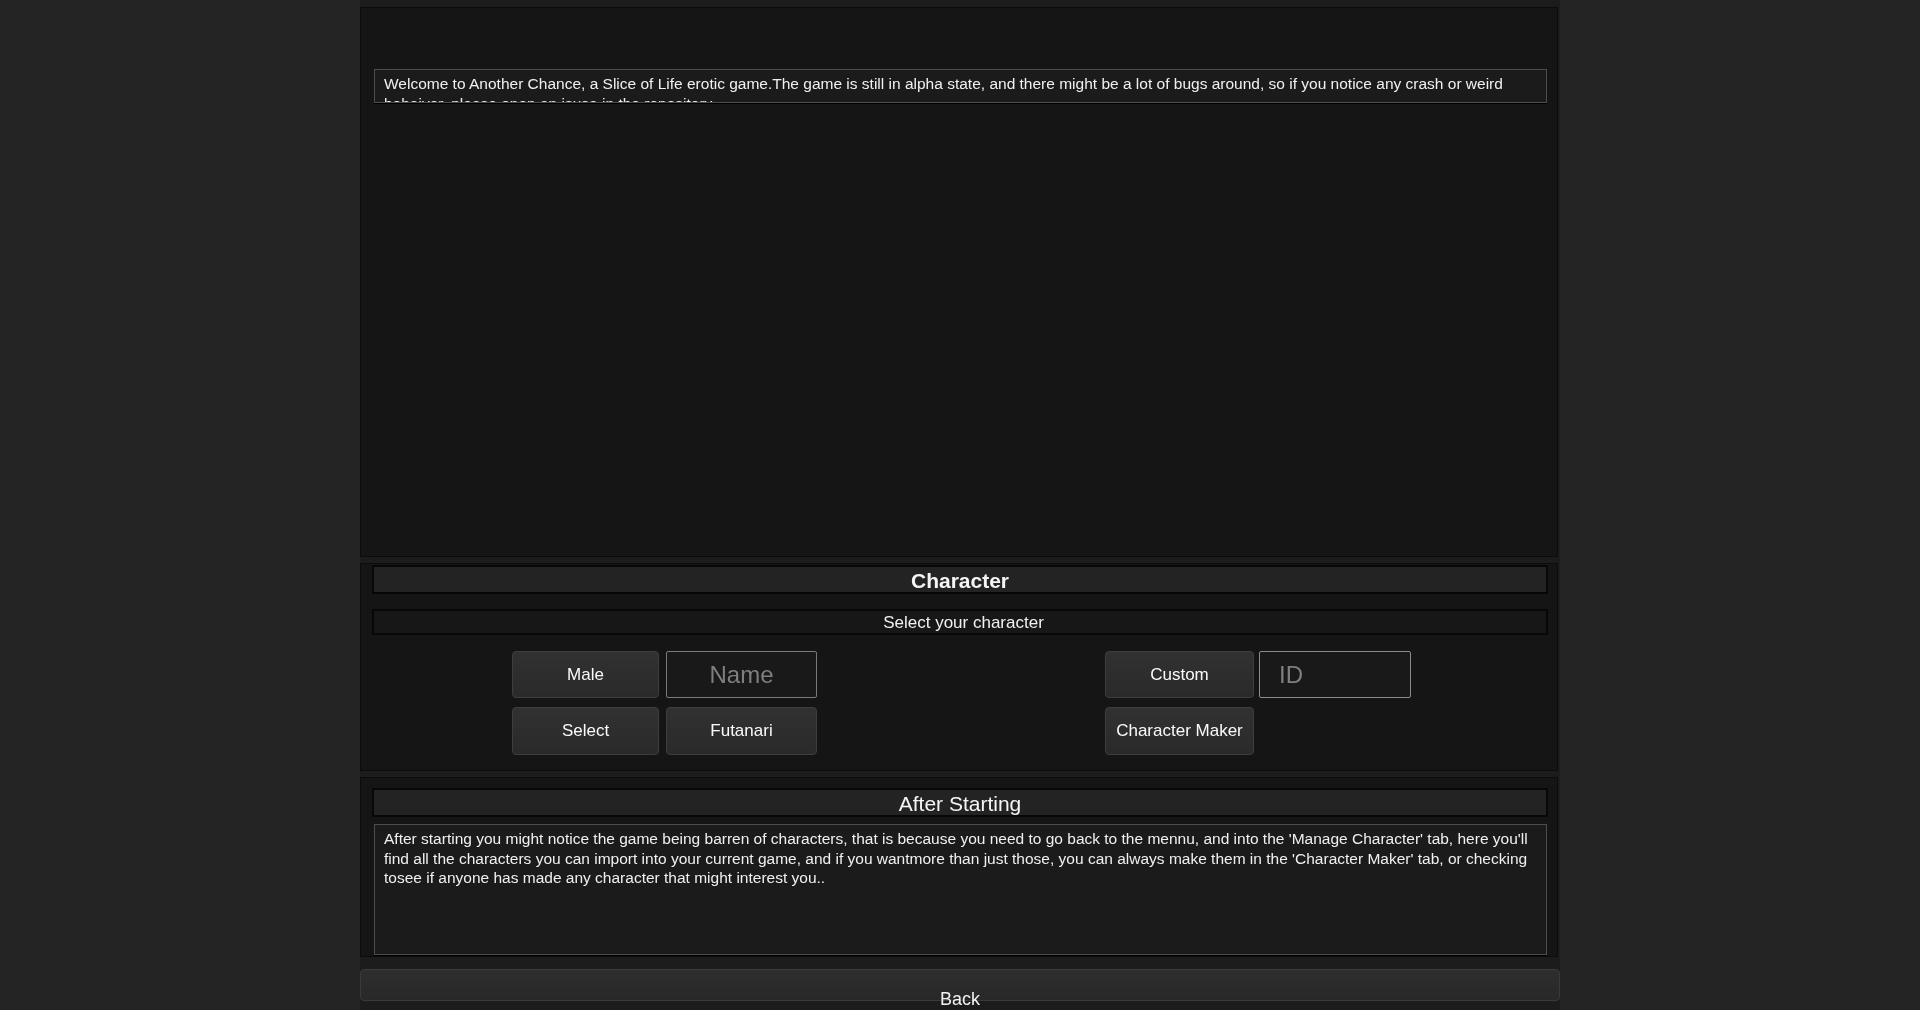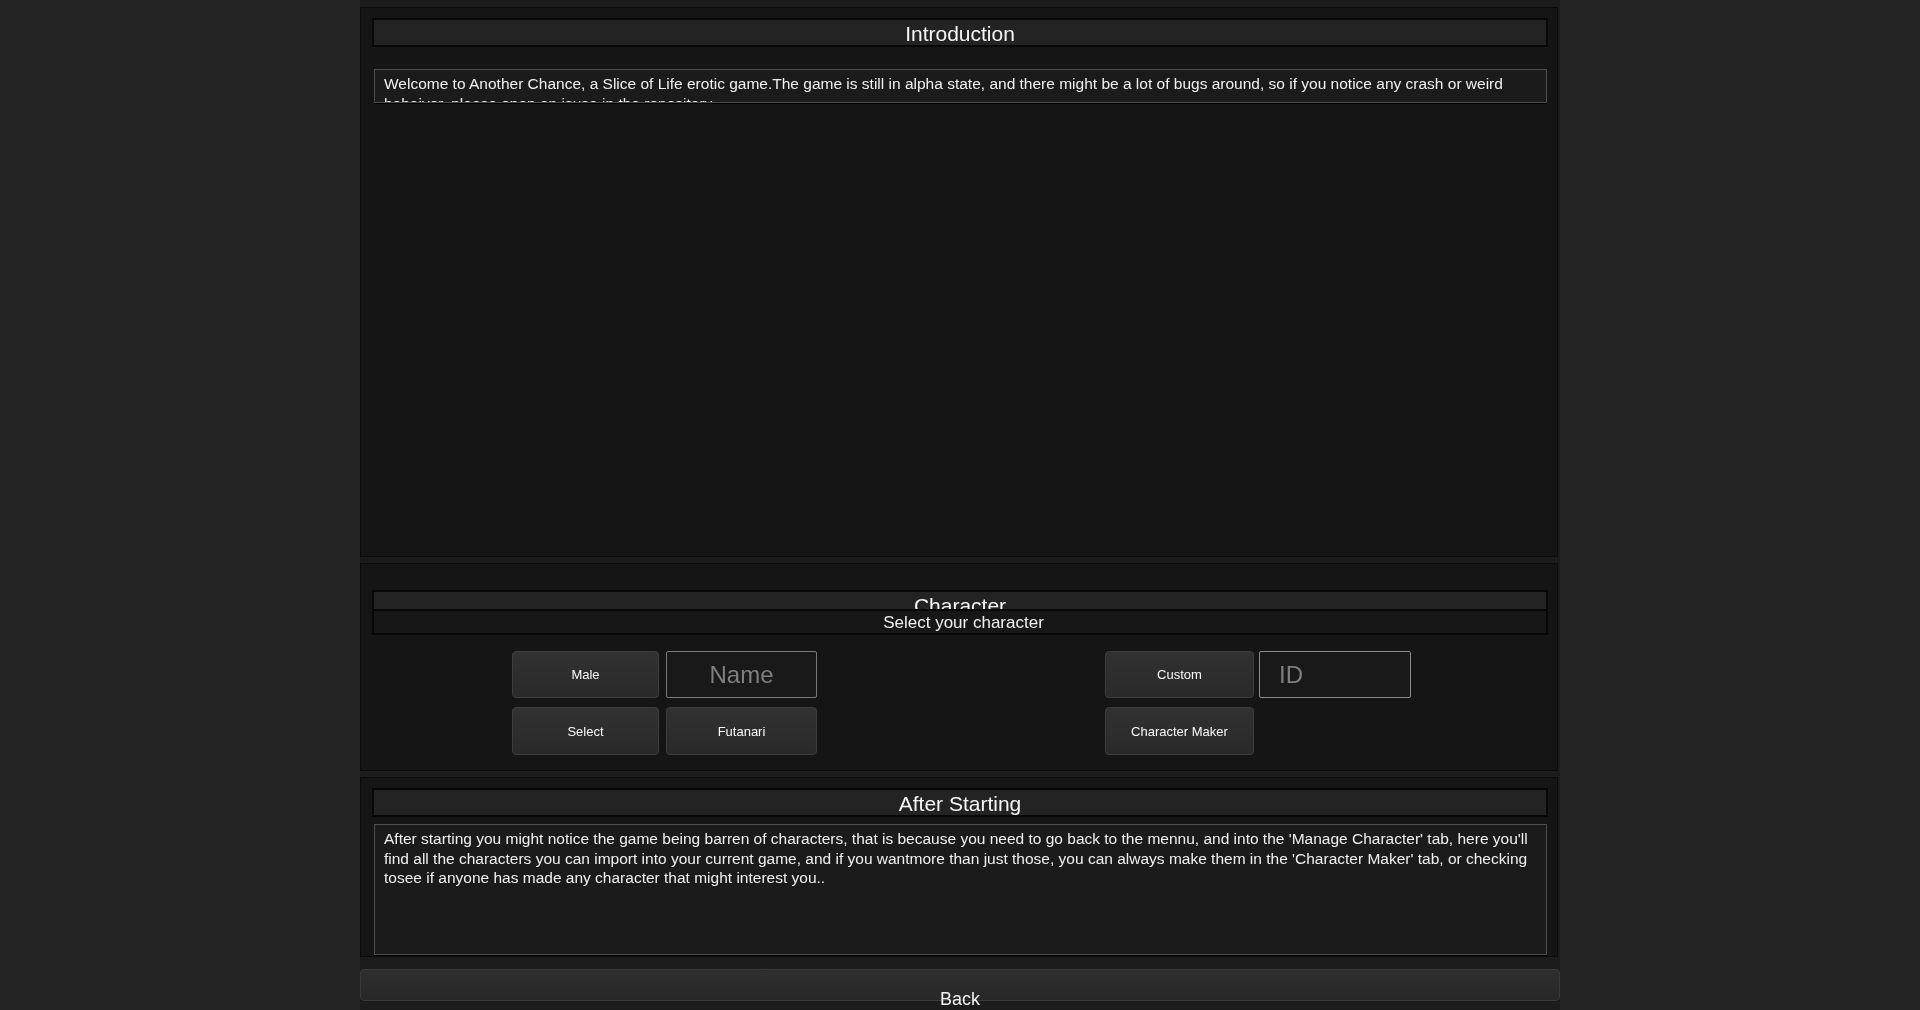--- a/index.html
+++ b/index.html
@@ -70,21 +70,21 @@
     padding: 4px 9px;
     box-sizing: border-box;
     overflow: hidden;
   }
   .game-btn {
     position: absolute;
     background: linear-gradient(#313131, #2a2a2a);
     border: 1px solid #3e3e3e;
     border-radius: 4px;
     color: #fafafa;
-    font-size: 13px;
+    font-size: 17px;
     text-align: center;
     padding: 0;
     cursor: pointer;
     font-family: "Liberation Sans", "DejaVu Sans", sans-serif;
     box-sizing: border-box;
   }
   .game-input {
     position: absolute;
     background: #191919;
     border: 1px solid #7a7a7a;
@@ -126,26 +126,25 @@
     font-family: "Liberation Sans", "DejaVu Sans", sans-serif;
     box-sizing: border-box;
   }
 </style>
 </head>
 <body>
 
 <div class="column">
 
   <div class="panel panel-intro">
-    <div class="header-box" style="top:10px;">Introduction</div>
     <div class="text-box" style="top:61px; height:34px;">Welcome to Another Chance, a Slice of Life erotic game.The game is still in alpha state, and there might be a lot of bugs around, so if you notice any crash or weird behaivor, please open an isuse in the repository</div>
   </div>
 
   <div class="panel panel-char">
-    <div class="header-box" style="top:26px;">Character</div>
+    <div class="header-box" style="top:1px;font-weight:bold;">Character</div>
     <div class="subheader-box" style="top:45px;padding-left:7px;">Select your character</div>
 
     <button class="game-btn btn-male">Male</button>
 
     <input class="game-input input-name inp-name" type="text" placeholder="Name" style="">
 
     <button class="game-btn btn-custom">Custom</button>
 
     <input class="game-input input-id inp-id" type="text" placeholder="ID" style="">
 

